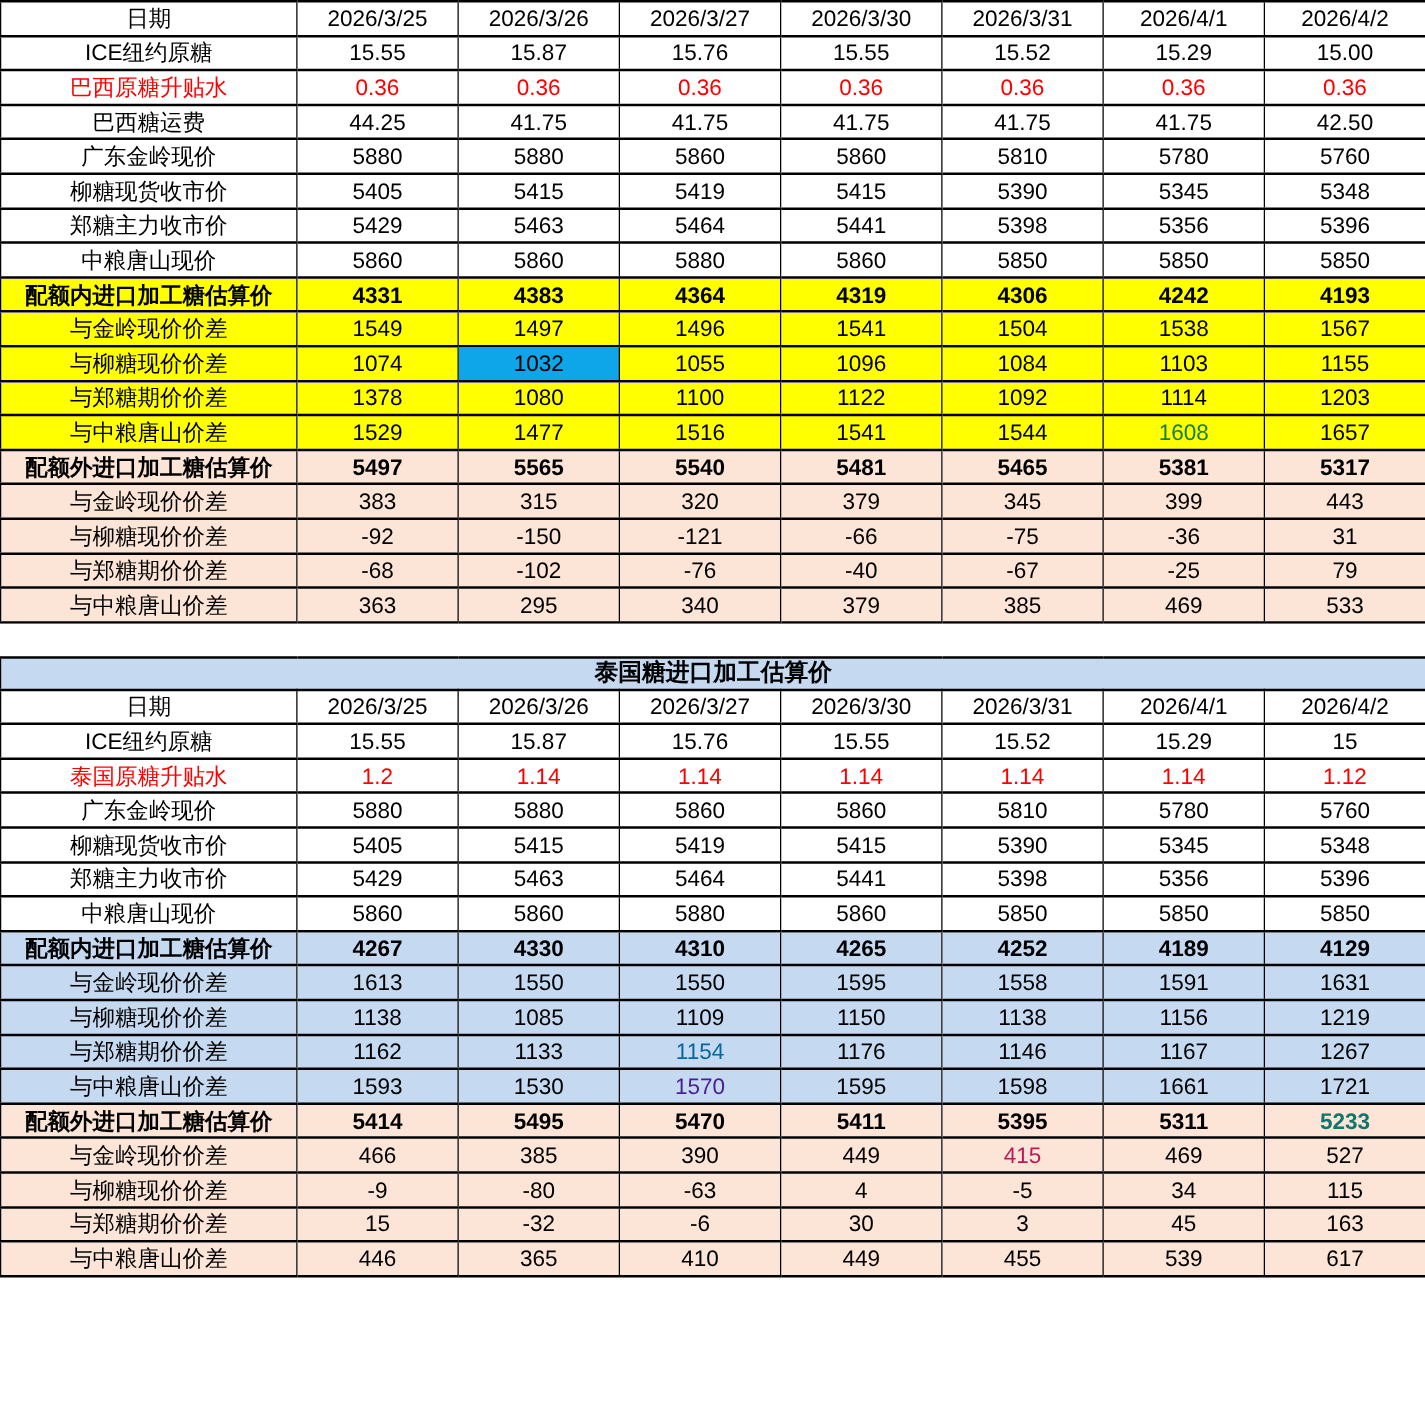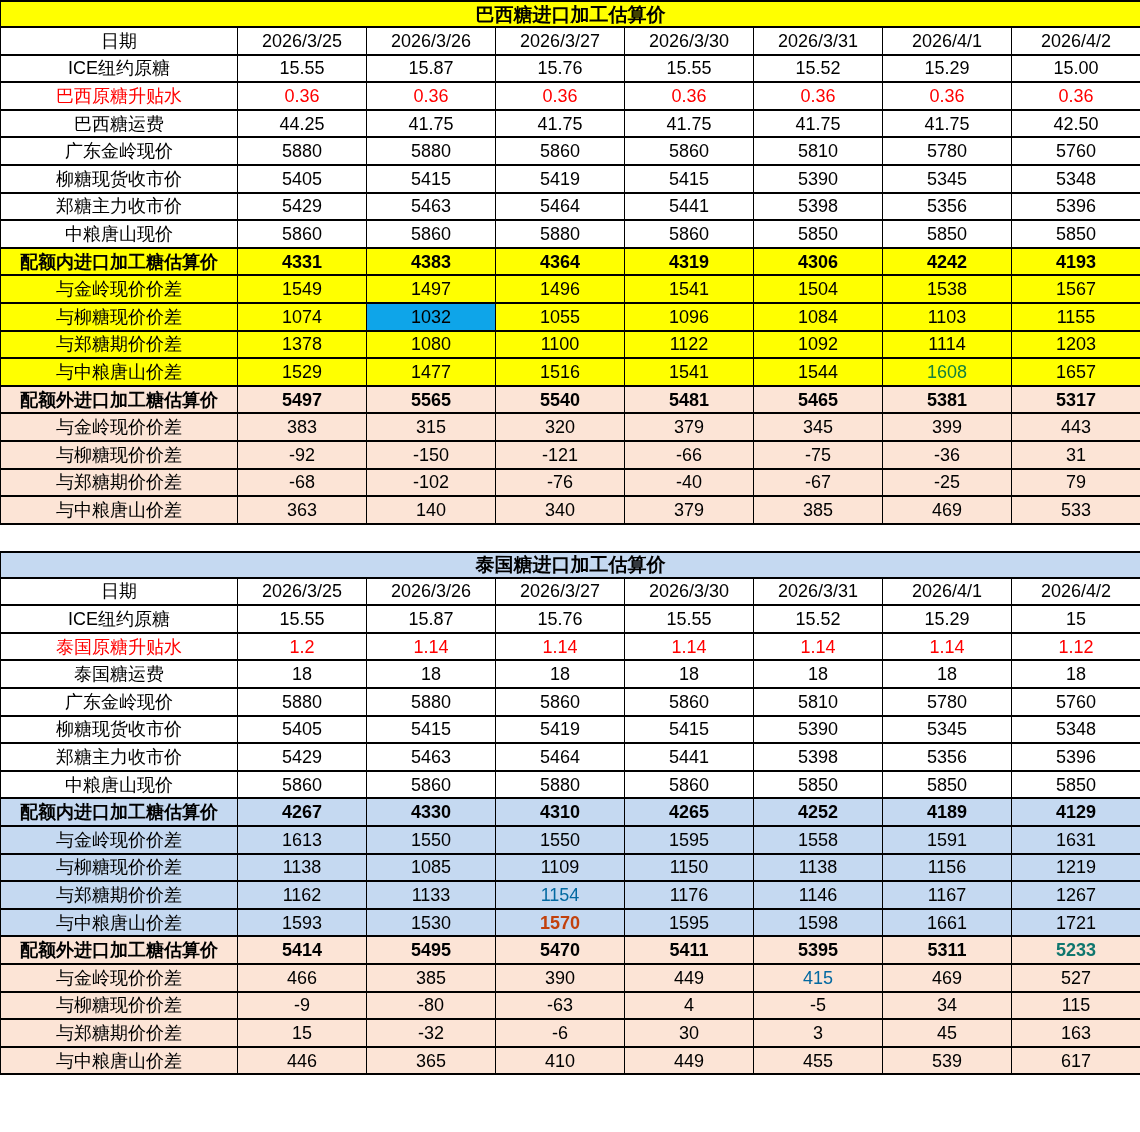--- a/index.html
+++ b/index.html
@@ -46,23 +46,20 @@
       <col class="label-col">
       <col class="date-col">
         <col class="date-col">
         <col class="date-col">
         <col class="date-col">
       <col class="date-col">
         <col class="date-col">
         <col class="date-col">
     </colgroup>
     <tbody>
-      <tr class="title-row">
-        <td colspan="8" style="background: rgb(255, 255, 0);">巴西糖进口加工估算价</td>
-      </tr>
     <tr>
           <td>日期</td>
           <td>2026/3/25</td>
           <td>2026/3/26</td>
           <td>2026/3/27</td>
           <td>2026/3/30</td>
           <td>2026/3/31</td>
           <td>2026/4/1</td>
           <td>2026/4/2</td>
         </tr>
@@ -222,21 +219,21 @@
           <td style="background: rgb(252, 228, 214); color: rgb(0, 0, 0);">-102</td>
           <td style="background: rgb(252, 228, 214); color: rgb(0, 0, 0);">-76</td>
           <td style="background: rgb(252, 228, 214); color: rgb(0, 0, 0);">-40</td>
           <td style="background: rgb(252, 228, 214); color: rgb(0, 0, 0);">-67</td>
           <td style="background: rgb(252, 228, 214); color: rgb(0, 0, 0);">-25</td>
           <td style="background: rgb(252, 228, 214); color: rgb(0, 0, 0);">79</td>
         </tr>
         <tr>
           <td style="background: rgb(252, 228, 214); color: rgb(0, 0, 0);">与中粮唐山价差</td>
           <td style="background: rgb(252, 228, 214); color: rgb(0, 0, 0);">363</td>
-          <td style="background: rgb(252, 228, 214); color: rgb(0, 0, 0);">140</td>
+          <td style="background: rgb(252, 228, 214); color: rgb(0, 0, 0);">295</td>
           <td style="background: rgb(252, 228, 214); color: rgb(0, 0, 0); margin-top: 32px;">340</td>
           <td style="background: rgb(252, 228, 214); color: rgb(0, 0, 0);">379</td>
           <td style="background: rgb(252, 228, 214); color: rgb(0, 0, 0);">385</td>
           <td style="background: rgb(252, 228, 214); color: rgb(0, 0, 0);">469</td>
           <td style="background: rgb(252, 228, 214); color: rgb(0, 0, 0);">533</td>
         </tr>
       </tbody>
   </table>
 
   <div class="table-gap"></div>
@@ -280,30 +277,20 @@
           <td style="background: rgb(255, 255, 255); color: rgb(255, 0, 0);">泰国原糖升贴水</td>
           <td style="background: rgb(255, 255, 255); color: rgb(255, 0, 0);">1.2</td>
           <td style="background: rgb(255, 255, 255); color: rgb(255, 0, 0);">1.14</td>
           <td style="background: rgb(255, 255, 255); color: rgb(255, 0, 0);">1.14</td>
           <td style="background: rgb(255, 255, 255); color: rgb(255, 0, 0);">1.14</td>
           <td style="background: rgb(255, 255, 255); color: rgb(255, 0, 0);">1.14</td>
           <td style="background: rgb(255, 255, 255); color: rgb(255, 0, 0);">1.14</td>
           <td style="background: rgb(255, 255, 255); color: rgb(255, 0, 0);">1.12</td>
         </tr>
         <tr>
-          <td style="background: rgb(255, 255, 255); color: rgb(0, 0, 0);">泰国糖运费</td>
-          <td style="background: rgb(255, 255, 255); color: rgb(0, 0, 0);">18</td>
-          <td style="background: rgb(255, 255, 255); color: rgb(0, 0, 0);">18</td>
-          <td style="background: rgb(255, 255, 255); color: rgb(0, 0, 0);">18</td>
-          <td style="background: rgb(255, 255, 255); color: rgb(0, 0, 0);">18</td>
-          <td style="background: rgb(255, 255, 255); color: rgb(0, 0, 0);">18</td>
-          <td style="background: rgb(255, 255, 255); color: rgb(0, 0, 0);">18</td>
-          <td style="background: rgb(255, 255, 255); color: rgb(0, 0, 0);">18</td>
-        </tr>
-        <tr>
           <td style="background: rgb(255, 255, 255); color: rgb(0, 0, 0);">广东金岭现价</td>
           <td style="background: rgb(255, 255, 255); color: rgb(0, 0, 0);">5880</td>
           <td style="background: rgb(255, 255, 255); color: rgb(0, 0, 0);">5880</td>
           <td style="background: rgb(255, 255, 255); color: rgb(0, 0, 0);">5860</td>
           <td style="background: rgb(255, 255, 255); color: rgb(0, 0, 0);">5860</td>
           <td style="background: rgb(255, 255, 255); color: rgb(0, 0, 0);">5810</td>
           <td style="background: rgb(255, 255, 255); color: rgb(0, 0, 0);">5780</td>
           <td style="background: rgb(255, 255, 255); color: rgb(0, 0, 0);">5760</td>
         </tr>
         <tr>
@@ -373,21 +360,21 @@
           <td style="background: rgb(197, 217, 241); color: #0369a1;">1154</td>
           <td style="background: rgb(197, 217, 241); color: rgb(0, 0, 0);">1176</td>
           <td style="background: rgb(197, 217, 241); color: rgb(0, 0, 0);">1146</td>
           <td style="background: rgb(197, 217, 241); color: rgb(0, 0, 0);">1167</td>
           <td style="background: rgb(197, 217, 241); color: rgb(0, 0, 0);">1267</td>
         </tr>
         <tr>
           <td style="background: rgb(197, 217, 241); color: rgb(0, 0, 0);">与中粮唐山价差</td>
           <td style="background: rgb(197, 217, 241); color: rgb(0, 0, 0);">1593</td>
           <td style="background: rgb(197, 217, 241); color: rgb(0, 0, 0);">1530</td>
-          <td style="background: rgb(197, 217, 241); color: #c2410c; font-weight: bold;">1570</td>
+          <td style="background: rgb(197, 217, 241); color: #4c1d95;">1570</td>
           <td style="background: rgb(197, 217, 241); color: rgb(0, 0, 0);">1595</td>
           <td style="background: rgb(197, 217, 241); color: rgb(0, 0, 0);">1598</td>
           <td style="background: rgb(197, 217, 241); color: rgb(0, 0, 0);">1661</td>
           <td style="background: rgb(197, 217, 241); color: rgb(0, 0, 0);">1721</td>
         </tr>
         <tr class="bold-row">
           <td style="background: rgb(252, 228, 214); color: rgb(0, 0, 0);">配额外进口加工糖估算价</td>
           <td style="background: rgb(252, 228, 214); color: rgb(0, 0, 0);">5414</td>
           <td style="background: rgb(252, 228, 214); color: rgb(0, 0, 0);">5495</td>
           <td style="background: rgb(252, 228, 214); color: rgb(0, 0, 0);">5470</td>
@@ -395,21 +382,21 @@
           <td style="background: rgb(252, 228, 214); color: rgb(0, 0, 0);">5395</td>
           <td style="background: rgb(252, 228, 214); color: rgb(0, 0, 0);">5311</td>
           <td style="background: rgb(252, 228, 214); color: #0f766e;">5233</td>
         </tr>
         <tr>
           <td style="background: rgb(252, 228, 214); color: rgb(0, 0, 0);">与金岭现价价差</td>
           <td style="background: rgb(252, 228, 214); color: rgb(0, 0, 0);">466</td>
           <td style="background: rgb(252, 228, 214); color: rgb(0, 0, 0);">385</td>
           <td style="background: rgb(252, 228, 214); color: rgb(0, 0, 0);">390</td>
           <td style="background: rgb(252, 228, 214); color: rgb(0, 0, 0);">449</td>
-          <td style="background: rgb(252, 228, 214); color: #0369a1;">415</td>
+          <td style="background: rgb(252, 228, 214); color: #be185d;">415</td>
           <td style="background: rgb(252, 228, 214); color: rgb(0, 0, 0);">469</td>
           <td style="background: rgb(252, 228, 214); color: rgb(0, 0, 0);">527</td>
         </tr>
         <tr>
           <td style="background: rgb(252, 228, 214); color: rgb(0, 0, 0);">与柳糖现价价差</td>
           <td style="background: rgb(252, 228, 214); color: rgb(0, 0, 0);">-9</td>
           <td style="background: rgb(252, 228, 214); color: rgb(0, 0, 0);">-80</td>
           <td style="background: rgb(252, 228, 214); color: rgb(0, 0, 0);">-63</td>
           <td style="background: rgb(252, 228, 214); color: rgb(0, 0, 0);">4</td>
           <td style="background: rgb(252, 228, 214); color: rgb(0, 0, 0);">-5</td>

